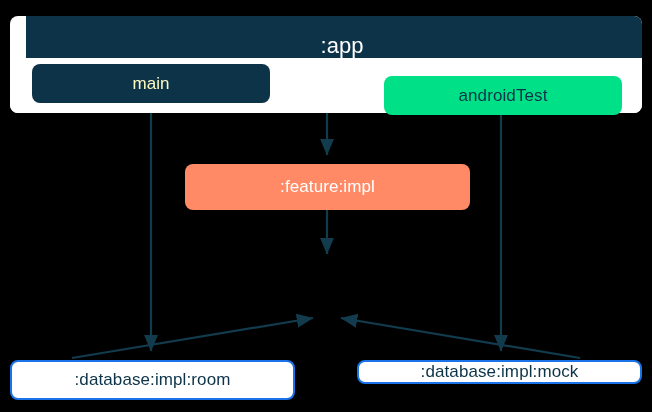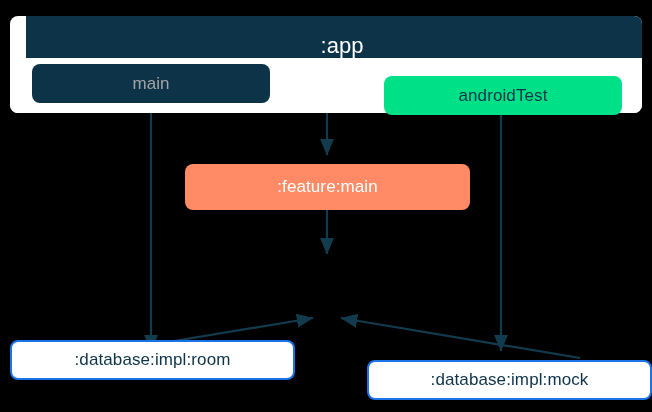--- a/index.html
+++ b/index.html
@@ -66,21 +66,21 @@
     width: 100%;
     height: 55px;
     background: #ffffff;
   }
   .node-main {
     left: 32px;
     top: 64px;
     width: 238px;
     height: 39px;
     background: #0d3349;
-    color: #a3a3a3;
+    color: #fef9c3;
   }
   .node-androidtest {
     left: 384px;
     top: 76px;
     width: 238px;
     height: 39px;
     background: #00e187;
     color: #0d3349;
   }
   .node-feature-home {
@@ -94,36 +94,35 @@
   .node-database-api {
     left: 185px;
     top: 263px;
     width: 285px;
     height: 46px;
     background: #1a73e8;
     color: #ffffff;
   }
   .node-impl-room {
     left: 10px;
-    top: 340px;
+    top: 360px;
     width: 285px;
     height: 40px;
     background: #ffffff;
     color: #0d3349;
     border: 2px solid #1a73e8;
   }
   .node-impl-mock {
     left: 357px;
     top: 360px;
     width: 285px;
-    height: 40px;
+    height: 24px;
     background: #ffffff;
     color: #0d3349;
     border: 2px solid #1a73e8;
-    margin-left: 10px;
   }
 </style>
 </head>
 <body>
 
 <div id="stage">
 
   <svg class="edges" viewBox="0 0 652 412" xmlns="http://www.w3.org/2000/svg">
     <defs>
       <marker id="ah" markerWidth="9" markerHeight="9" refX="7.4" refY="3.2" orient="auto" markerUnits="strokeWidth">
@@ -158,20 +157,20 @@
 
   <div id="app-container">
     <div id="app-header">:app</div>
     <div id="app-body"></div>
   </div>
 
   <div class="node node-main">main</div>
 
   <div class="node node-androidtest">androidTest</div>
 
-  <div class="node node-feature-home">:feature:main</div>
+  <div class="node node-feature-home">:feature:impl</div>
 
 
   <div class="node node-impl-room">:database:impl:room</div>
 
   <div class="node node-impl-mock">:database:impl:mock</div>
 
 </div>
 
 </body></html>

